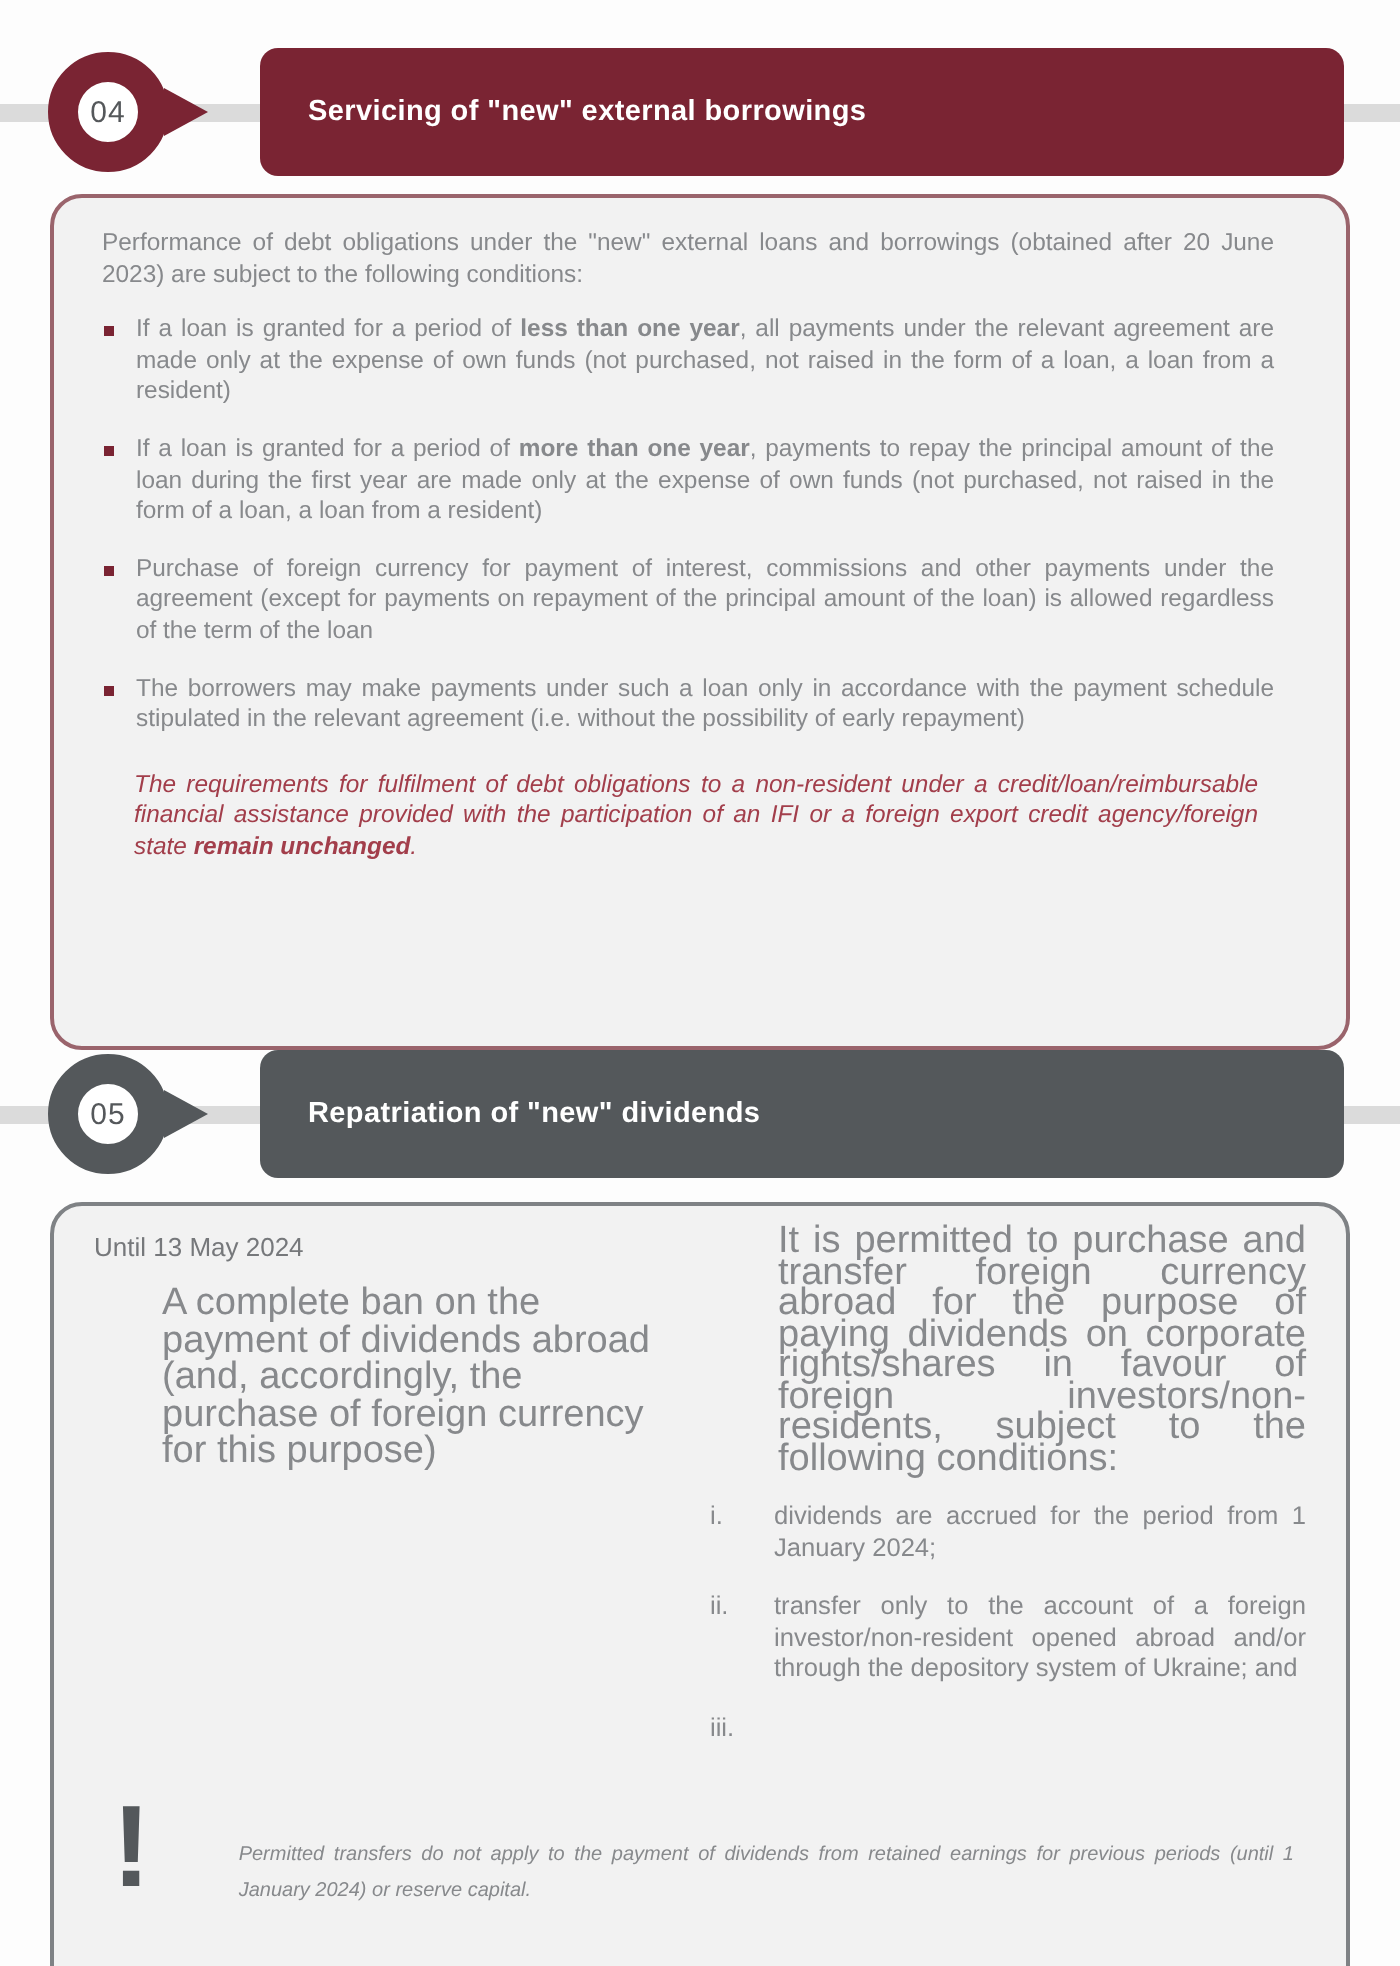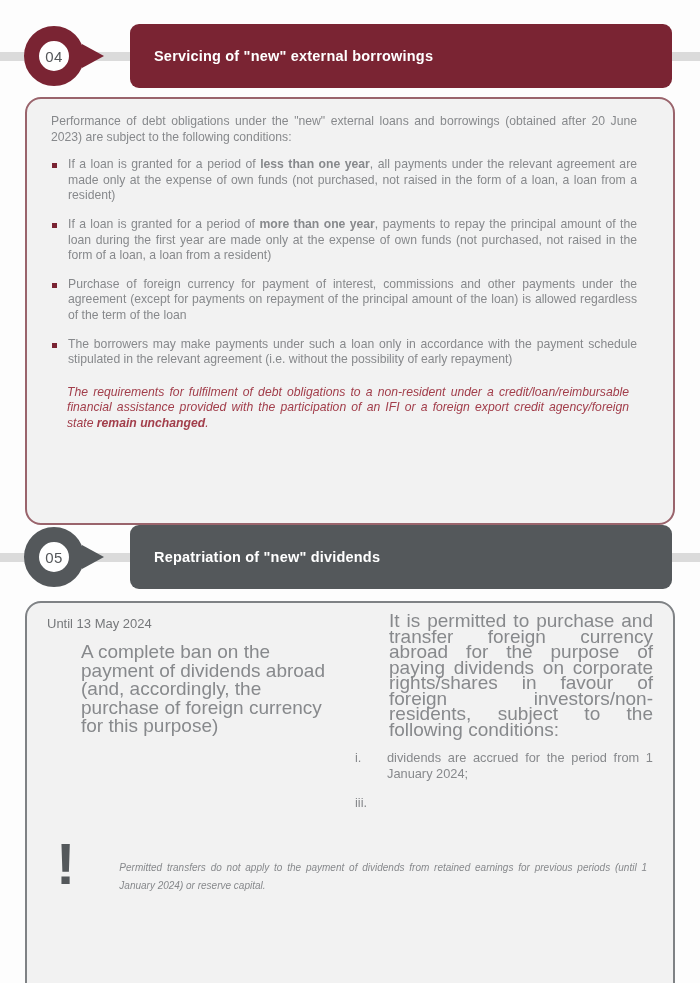--- a/index.html
+++ b/index.html
@@ -154,20 +154,24 @@
         <p class="col-body left-body">A complete ban on the payment of dividends abroad (and, accordingly, the purchase of foreign currency for this purpose)</p>
       </div>
       <div class="col">
         <p class="col-body right-body">It is permitted to purchase and transfer foreign currency abroad for the purpose of paying dividends on corporate rights/shares in favour of foreign investors/non-residents, subject to the following conditions:</p>
         <ol class="roman">
           <li>
             <span class="rm">i.</span>
             <span class="rt">dividends are accrued for the period from 1 January 2024;</span>
           </li>
           <li>
+            <span class="rm">ii.</span>
+            <span class="rt">transfer only to the account of a foreign investor/non-resident opened abroad and/or through the depository system of Ukraine; and</span>
+          </li>
+          <li>
             <span class="rm">iii.</span>
           </li>
         </ol>
       </div>
     </div>
     <div class="warning">
       <div class="excl">!</div>
       <p class="warn-text">Permitted transfers do not apply to the payment of dividends from retained earnings for previous periods (until 1 January 2024) or reserve capital.</p>
     </div>
   </div>

